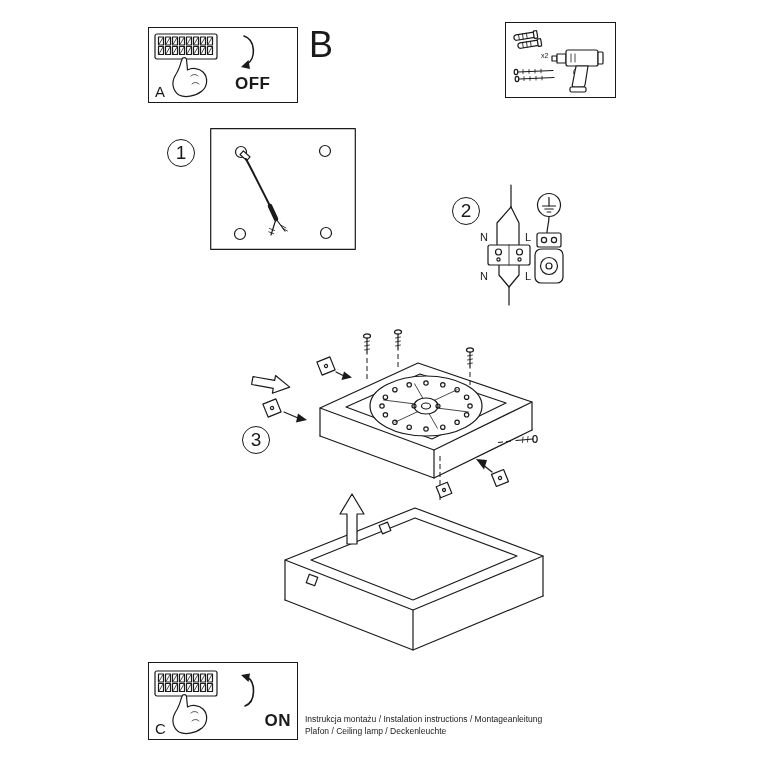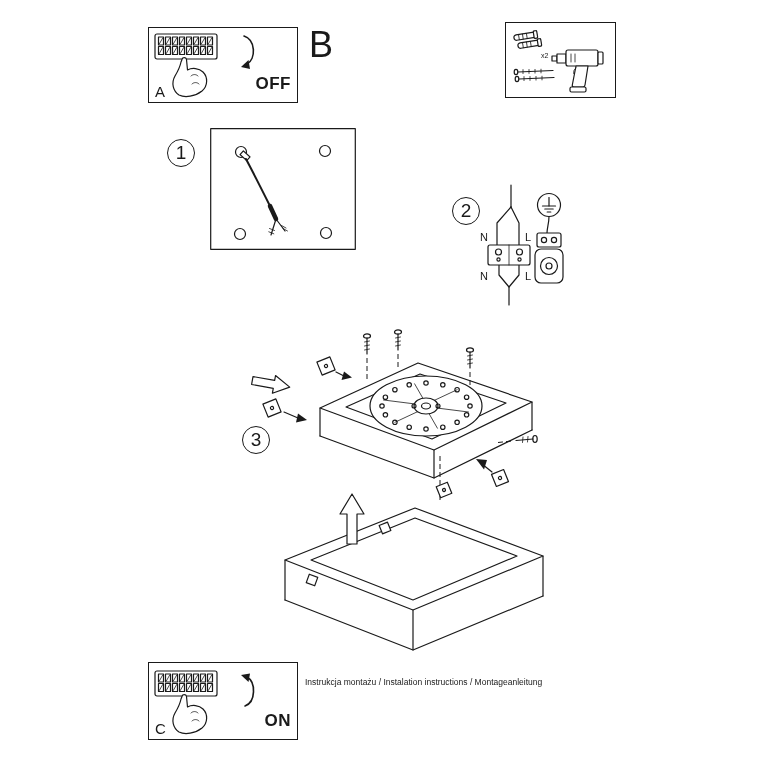--- a/index.html
+++ b/index.html
@@ -99,21 +99,21 @@
       </g>
       <g>
         <path class="fw" d="M27,64 C21,60 19,52 23,45 C26,40 28,36 29,31 L30,28.5 C30.5,26 34,26 34.5,28.5 L35.5,39 C40,36.5 47,37 51,41 C56,46 56,55 50,60 C43,65.5 33,67 27,64 Z"></path>
         <path class="lnt" d="M39,45 C41,43 44,43 46,45 M40,53 C42,51 45,51 47,53"></path>
       </g>
     </svg>
     <svg class="abs" style="left:90px;top:5px" width="22" height="38" viewBox="0 0 22 38">
       <path class="ln" style="stroke-width:1.6" d="M5,3 C17,7 17,26 8,31"></path>
       <polygon class="fb" points="2,34 11,36 9.5,27"></polygon>
     </svg>
-    <div class="action-label" style="left:86px;top:46px;width:56px;text-align:right">OFF</div>
+    <div class="action-label" style="left:86px;top:46px;width:56px;text-align:left">OFF</div>
     <div class="corner-label">A</div>
   </div>
 
   <div class="letter-b" style="left:309px;top:24px">B</div>
 
   <div class="box" style="left:505px;top:22px;width:111px;height:76px">
     <svg class="abs" style="left:2px;top:2px" width="106" height="71" viewBox="0 0 106 71">
       <g transform="rotate(-9 20 12)">
         <rect x="6" y="8" width="23" height="5.5" rx="2.5" class="fw"></rect>
         <line x1="11" y1="8.2" x2="11" y2="13.3" class="lnt"></line>
@@ -419,17 +419,18 @@
       </g>
     </svg>
     <svg class="abs" style="left:90px;top:8px" width="22" height="38" viewBox="0 0 22 38">
       <path class="ln" style="stroke-width:1.6" d="M6,35 C17,31 17,11 8,6"></path>
       <polygon class="fb" points="2,4 11,2.5 9.5,11"></polygon>
     </svg>
     <div class="action-label" style="left:86px;top:48px;width:56px;text-align:right">ON</div>
     <div class="corner-label">C</div>
   </div>
 
-  <div class="footer" style="left:305px;top:677px">
+  <div class="footer" style="left:305px;top:714px">
     <div>Instrukcja montażu / Instalation instructions / Montageanleitung</div>
+    <div>Plafon / Ceiling lamp / Deckenleuchte</div>
   </div>
 
 </div>
 
 </body></html>

